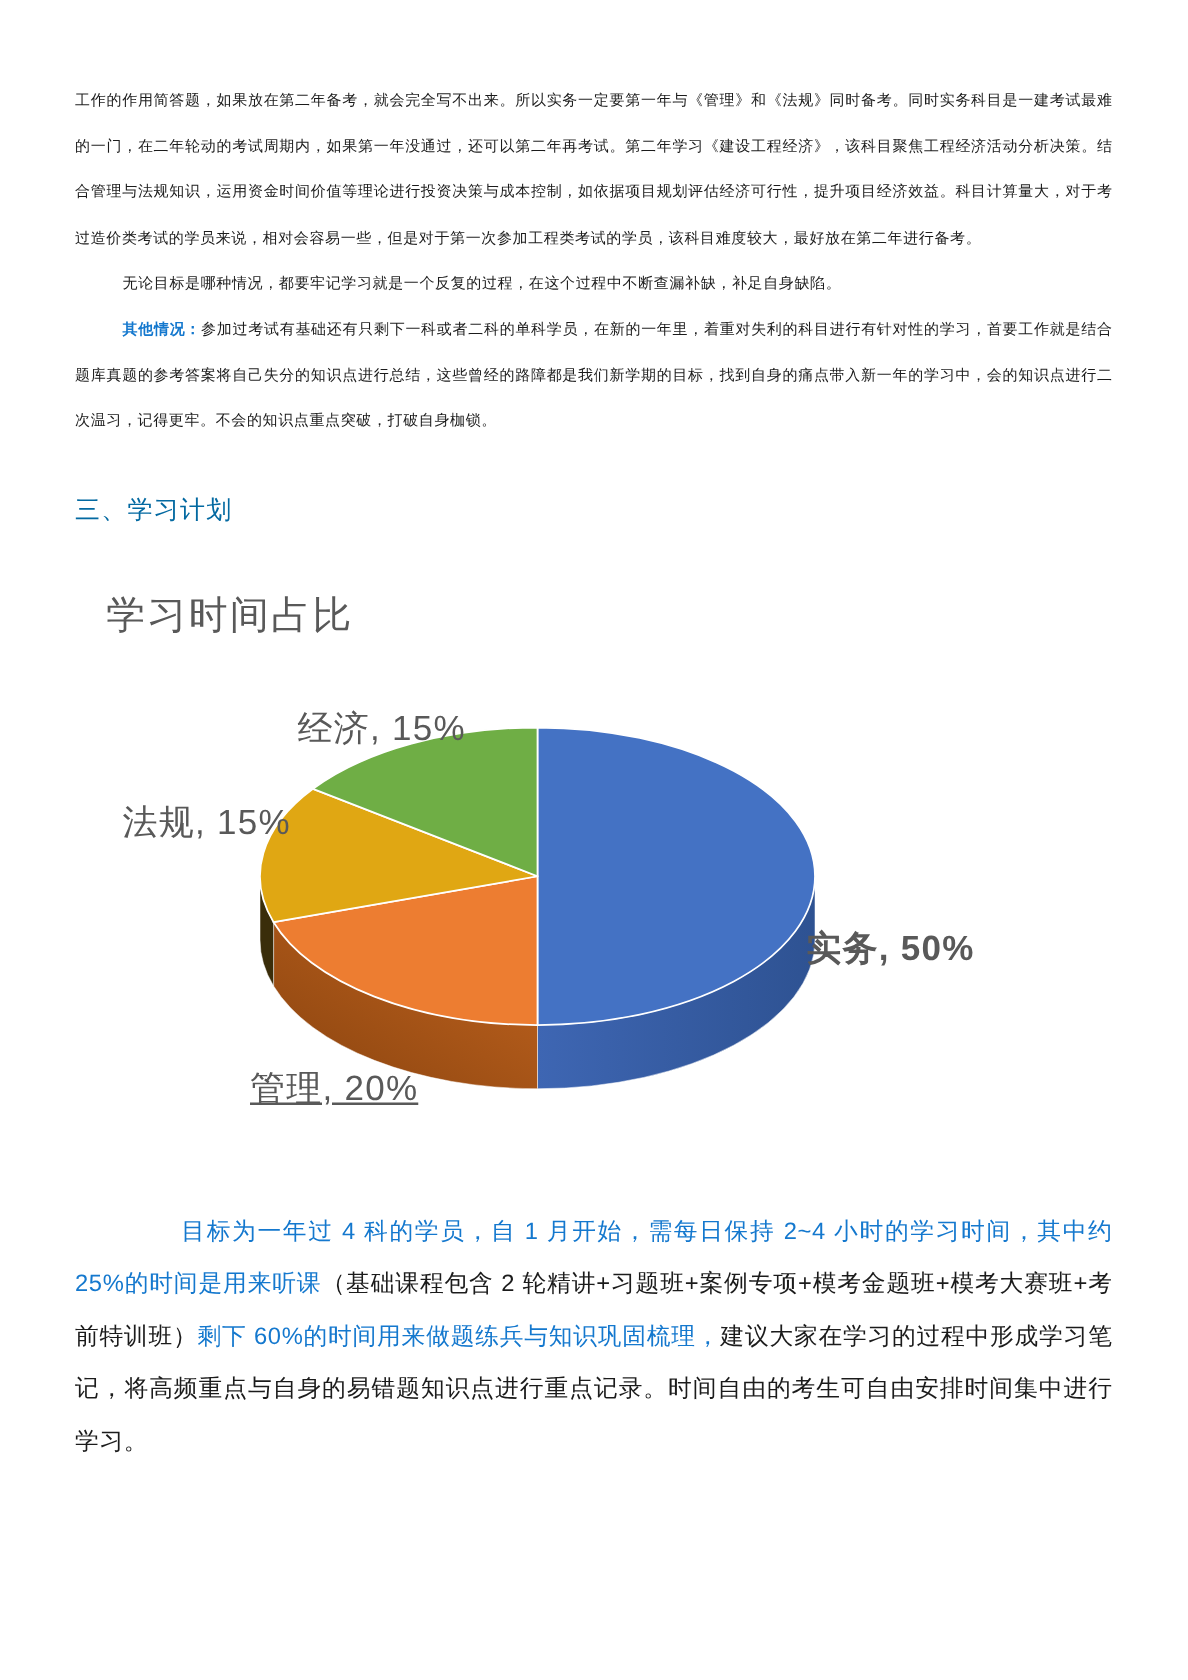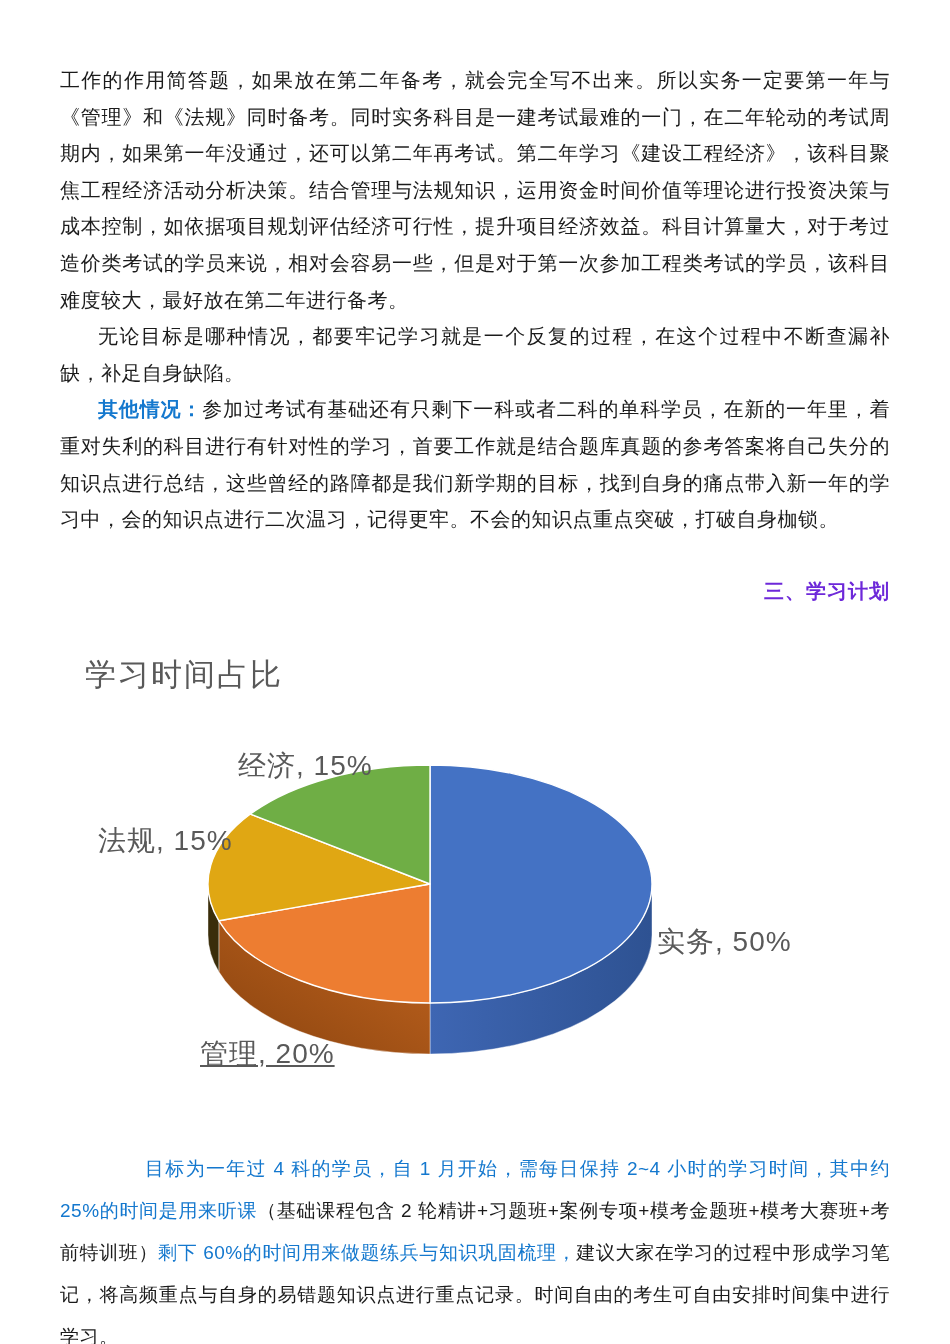--- a/index.html
+++ b/index.html
@@ -3,44 +3,44 @@
 <meta charset="utf-8">
 <style>
   html,body{margin:0;padding:0;background:#ffffff;}
   body{
     width:950px;height:1344px;position:relative;overflow:hidden;
     font-family:"Liberation Sans","DejaVu Sans",sans-serif;
     color:#1b1b1b;
   }
   .page{padding:62px 60px 0 60px;}
   .para{
-    margin:0;font-size:20px;line-height:36.6px;
+    margin:0;font-size:12px;line-height:36.6px;
     text-align:justify;text-justify:inter-character;
     letter-spacing:0.5px;
   }
   .indent2{text-indent:38px;}
   .blue{color:#1478CE;}
   .bold{font-weight:700;}
   .section-heading{
     margin:38px 0 0 0;font-size:20px;line-height:30px;
-    color:#6d28d9;font-weight:700;letter-spacing:1px;text-align:right;
+    color:#0369a1;font-weight:400;letter-spacing:1px;
   }
   .chart{
     position:relative;width:780px;height:470px;margin:32px auto 0 auto;
   }
   .chart-title{
     position:absolute;left:0;top:16px;width:690px;text-align:left;
     font-size:31px;color:#595959;letter-spacing:2px;
   }
   .pie-svg{position:absolute;left:0;top:0;}
   .pie-label{
     position:absolute;font-size:28px;color:#595959;white-space:nowrap;
     letter-spacing:1px;
   }
-  .lbl-0{left:572px;top:285px;}  
+  .lbl-0{left:560px;top:285px;font-weight:bold;}  
   .lbl-1{left:115px;top:397px;text-decoration:underline;}  
   .lbl-2{left:13px;top:184px;}   
   .lbl-3{left:153px;top:109px;}  
   .para-bottom{
     margin:40px 0 0 0;font-size:19px;line-height:42px;
     text-align:justify;text-justify:inter-character;
     text-indent:85px;letter-spacing:0.5px;
   }
 </style>
 </head>

